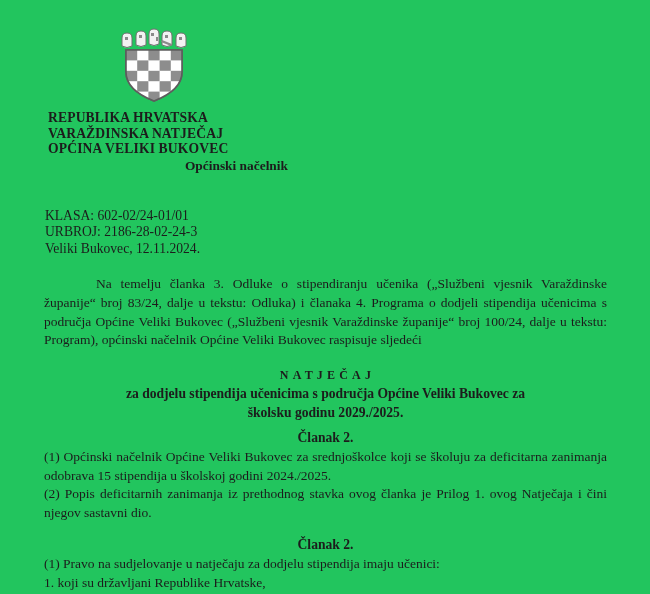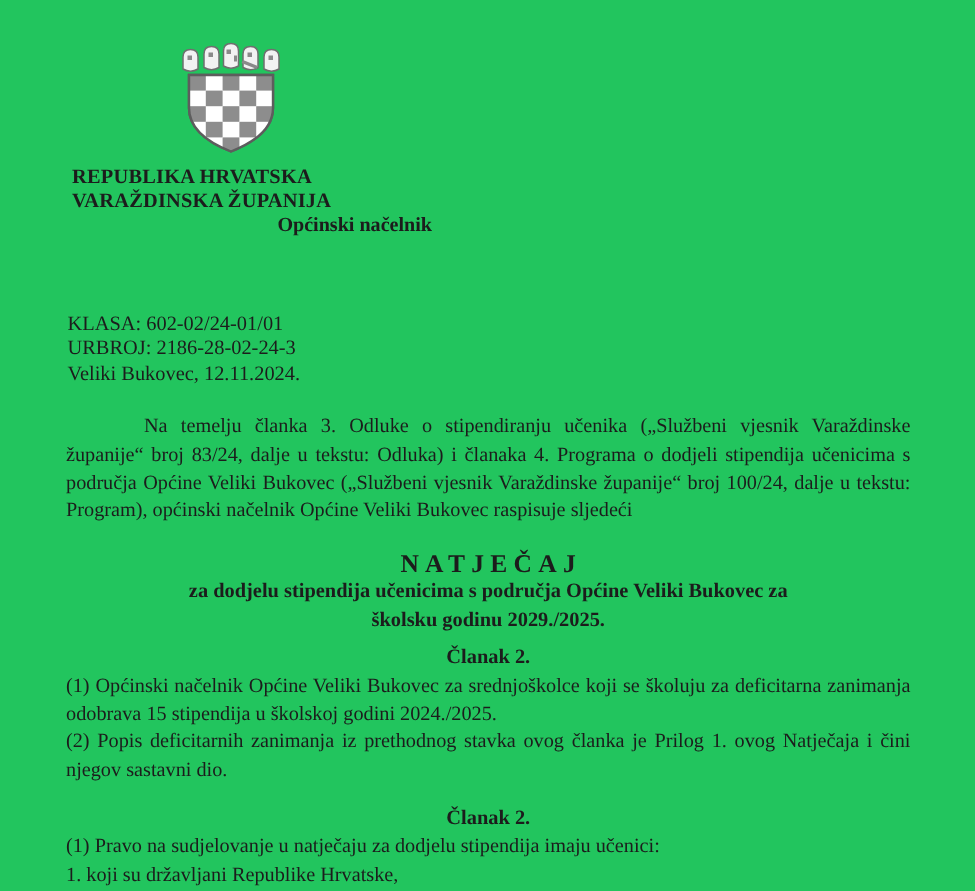--- a/index.html
+++ b/index.html
@@ -90,21 +90,21 @@
   
   .title-block {
     position: absolute;
     left: 44px;
     top: 366px;
     width: 563px;
     text-align: center;
   }
   .title-main {
     font-weight: bold;
-    font-size: 17px;
+    font-size: 12px;
     letter-spacing: 4.2px;
     line-height: 19px;
     padding-left: 4px;
   }
   .title-sub {
     font-weight: bold;
     font-size: 13.6px;
     line-height: 18.6px;
   }
 
@@ -194,21 +194,22 @@
           <rect x="30.4" y="63.6" width="11.2" height="10.4"></rect>
           <rect x="52.8" y="63.6" width="11.2" height="10.4"></rect>
         </g>
       </g>
       <path d="M8 22 L64 22 L64 44 Q64 62 36 73 Q8 62 8 44 Z" fill="none" stroke="#5d5d5d" stroke-width="1.6"></path>
     </svg>
   </div>
 
   <div class="header-block">
     <div class="header-line">REPUBLIKA HRVATSKA</div>
-    <div class="header-line">VARAŽDINSKA ŽUPANIJA</div>
+    <div class="header-line">VARAŽDINSKA NATJEČAJ</div>
+    <div class="header-line">OPĆINA VELIKI BUKOVEC</div>
     <div class="header-sub">Općinski načelnik</div>
   </div>
 
   <div class="klasa-block">
     <div class="klasa-line">KLASA: 602-02/24-01/01</div>
     <div class="klasa-line">URBROJ: 2186-28-02-24-3</div>
     <div class="klasa-line">Veliki Bukovec, 12.11.2024.</div>
   </div>
 
   <div class="intro">Na temelju članka 3. Odluke o stipendiranju učenika („Službeni vjesnik Varaždinske županije“ broj 83/24, dalje u tekstu: Odluka) i članaka 4. Programa o dodjeli stipendija učenicima s područja Općine Veliki Bukovec („Službeni vjesnik Varaždinske županije“ broj 100/24, dalje u tekstu: Program), općinski načelnik Općine Veliki Bukovec raspisuje sljedeći</div>

